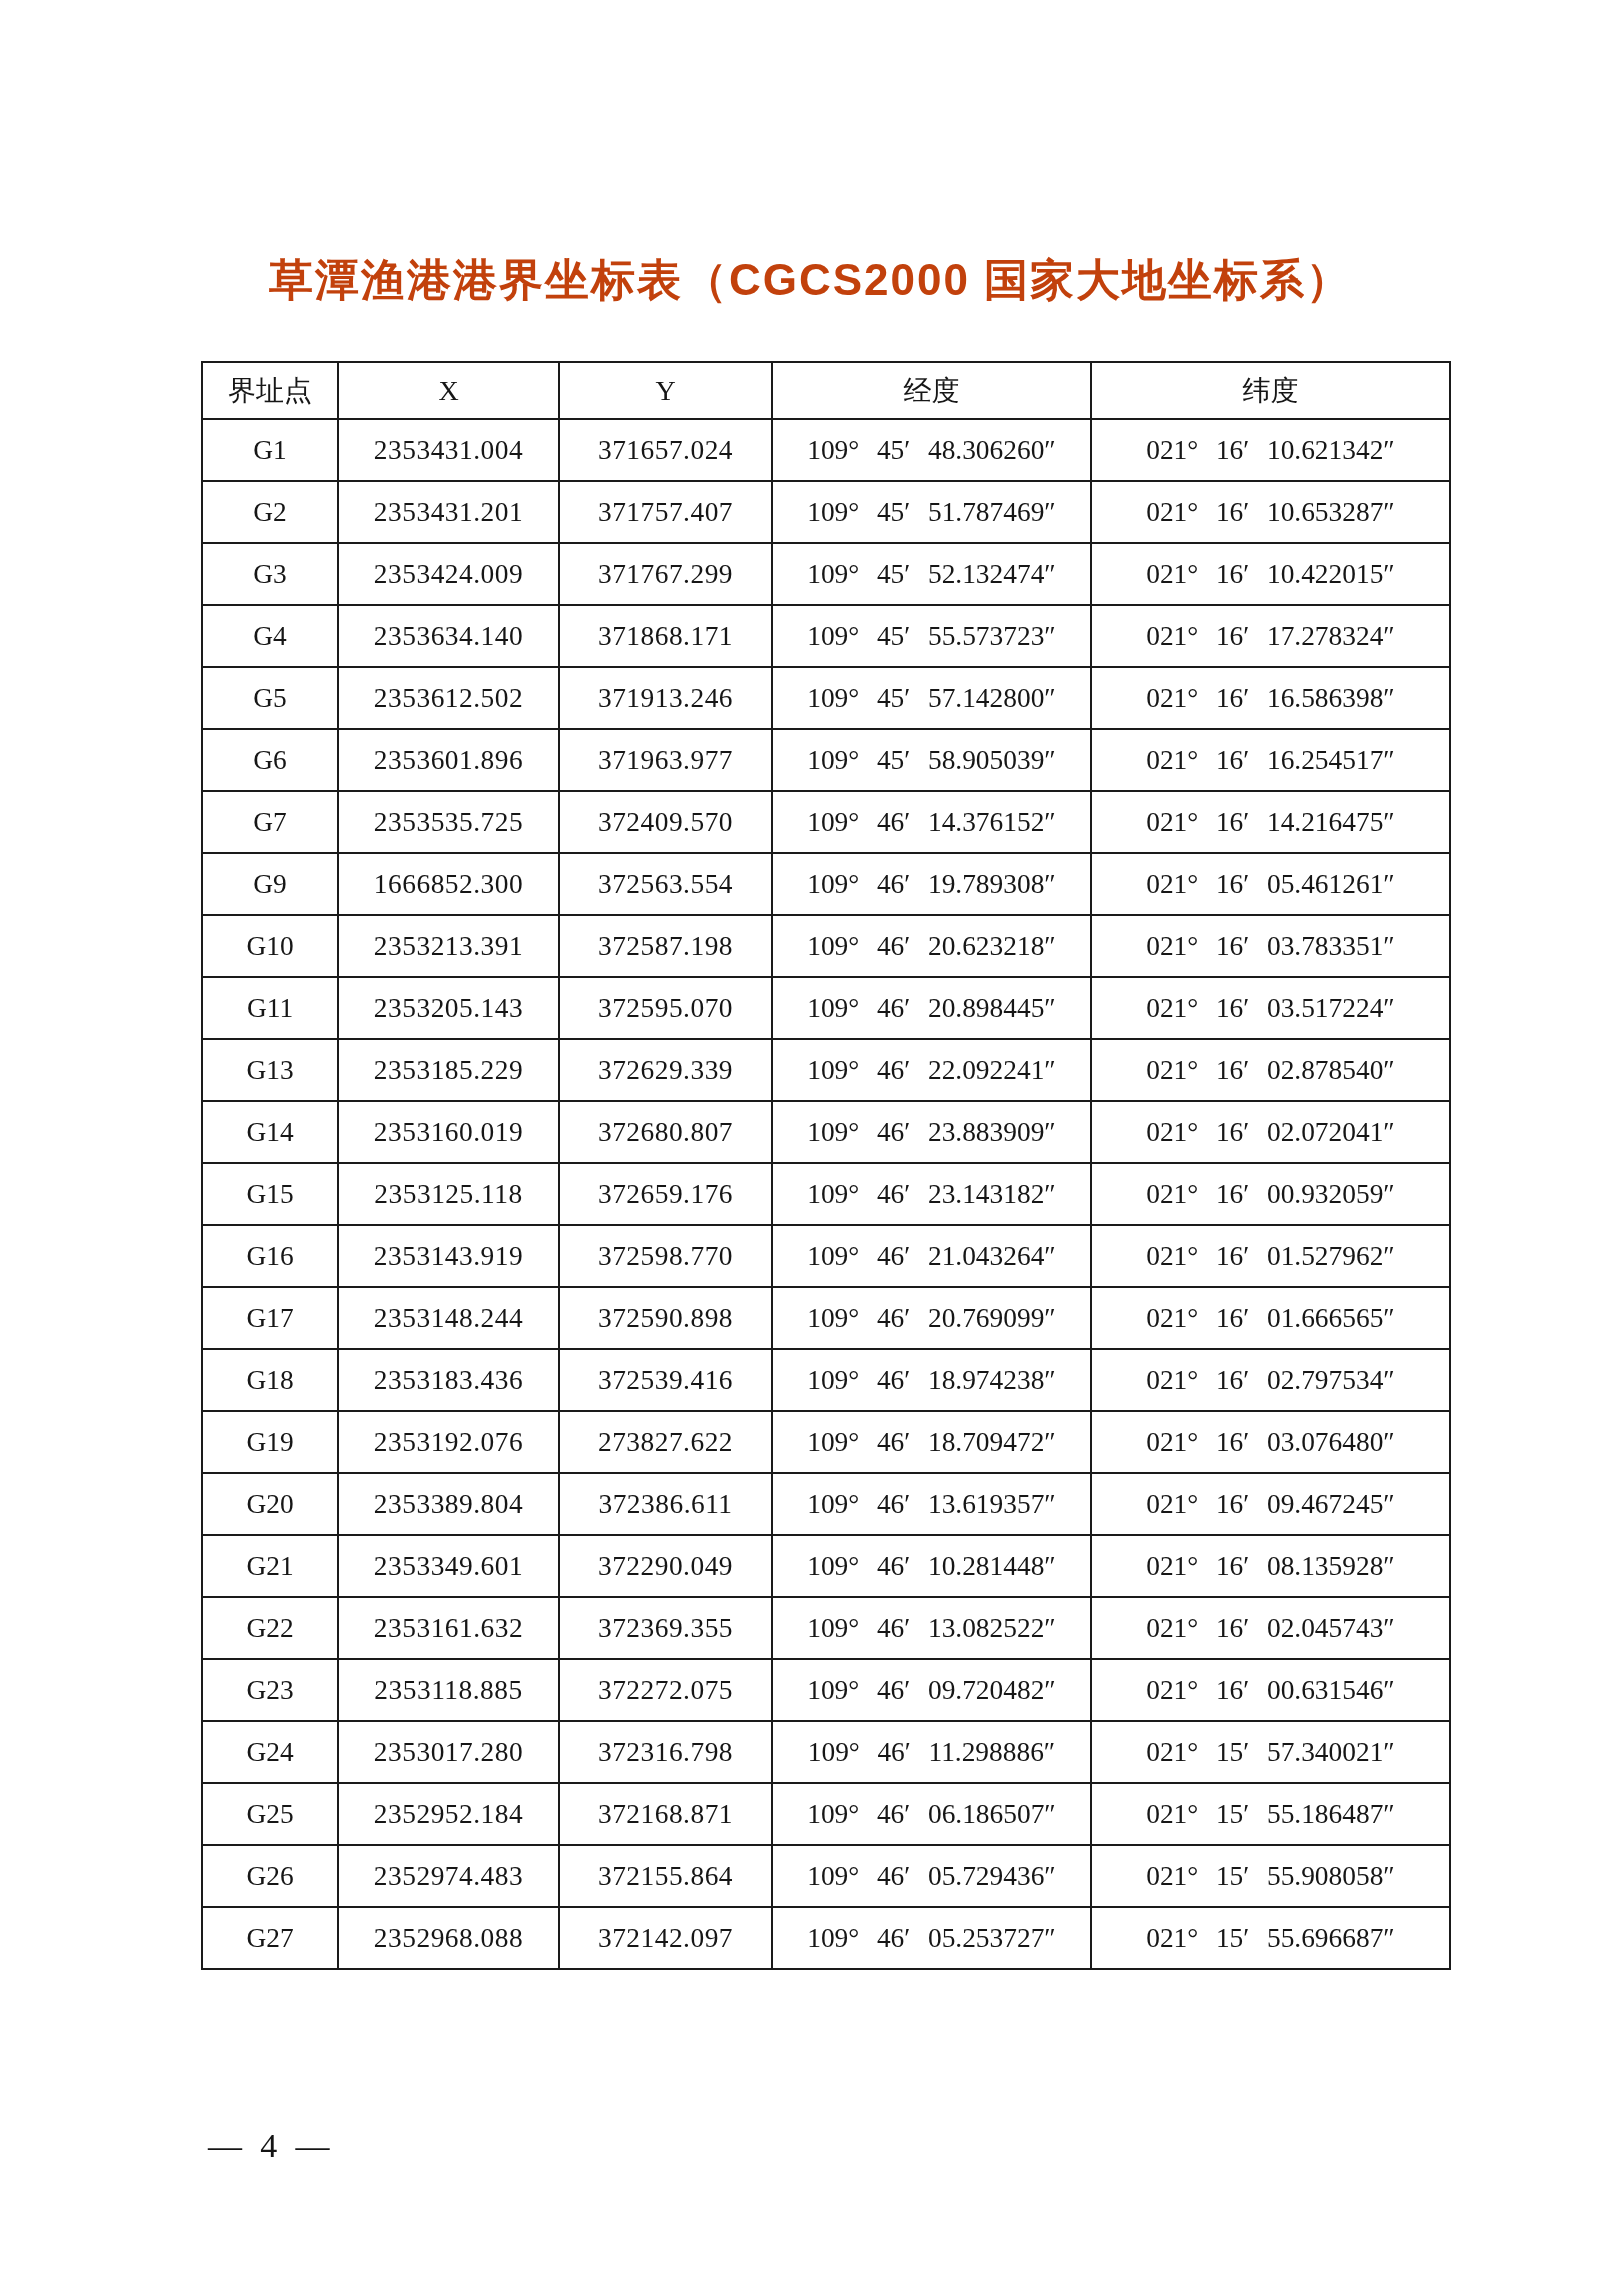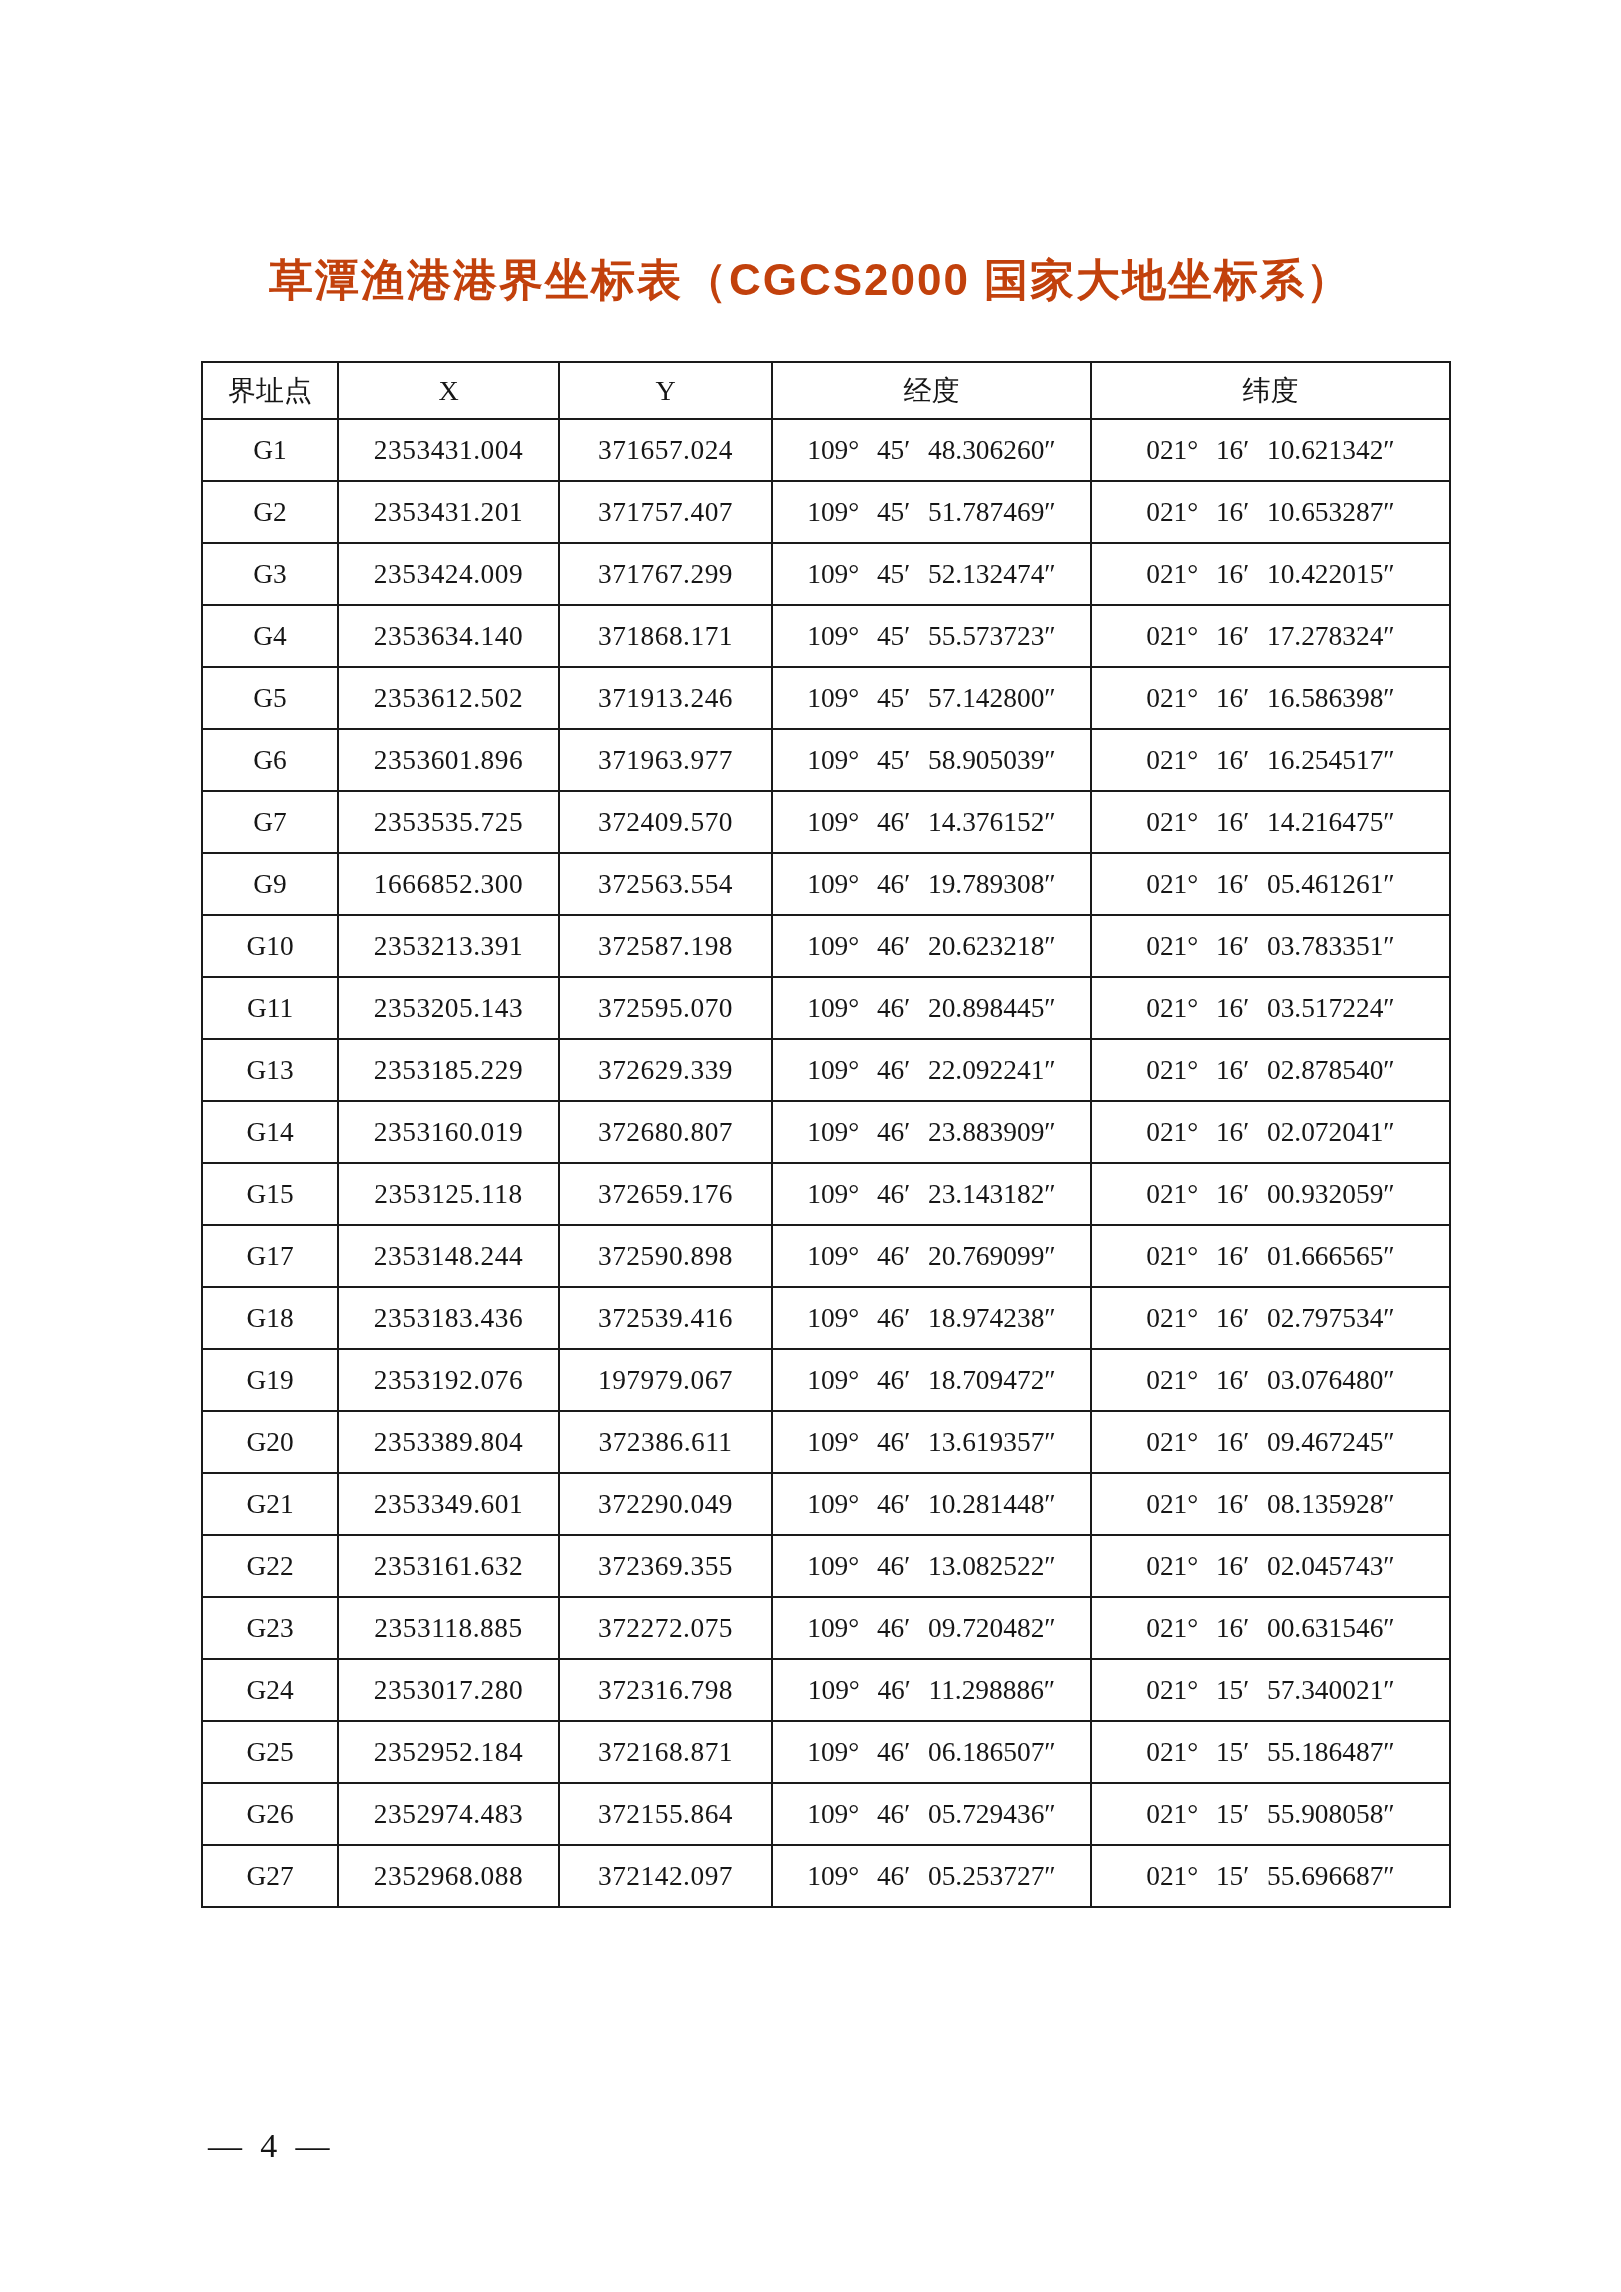--- a/index.html
+++ b/index.html
@@ -184,37 +184,44 @@
     <td class="c-lat">021° 16′ 02.072041″</td>
   </tr>
         <tr>
     <td class="c-point">G15</td>
     <td class="c-x">2353125.118</td>
     <td class="c-y">372659.176</td>
     <td class="c-lon">109° 46′ 23.143182″</td>
     <td class="c-lat">021° 16′ 00.932059″</td>
   </tr>
         <tr>
+    <td class="c-point">G16</td>
+    <td class="c-x">2353143.919</td>
+    <td class="c-y">372598.770</td>
+    <td class="c-lon">109° 46′ 21.043264″</td>
+    <td class="c-lat">021° 16′ 01.527962″</td>
+  </tr>
+        <tr>
     <td class="c-point">G17</td>
     <td class="c-x">2353148.244</td>
     <td class="c-y">372590.898</td>
     <td class="c-lon">109° 46′ 20.769099″</td>
     <td class="c-lat">021° 16′ 01.666565″</td>
   </tr>
         <tr>
     <td class="c-point">G18</td>
     <td class="c-x">2353183.436</td>
     <td class="c-y">372539.416</td>
     <td class="c-lon">109° 46′ 18.974238″</td>
     <td class="c-lat">021° 16′ 02.797534″</td>
   </tr>
         <tr>
     <td class="c-point">G19</td>
     <td class="c-x">2353192.076</td>
-    <td class="c-y">197979.067</td>
+    <td class="c-y">273827.622</td>
     <td class="c-lon">109° 46′ 18.709472″</td>
     <td class="c-lat">021° 16′ 03.076480″</td>
   </tr>
         <tr>
     <td class="c-point">G20</td>
     <td class="c-x">2353389.804</td>
     <td class="c-y">372386.611</td>
     <td class="c-lon">109° 46′ 13.619357″</td>
     <td class="c-lat">021° 16′ 09.467245″</td>
   </tr>

